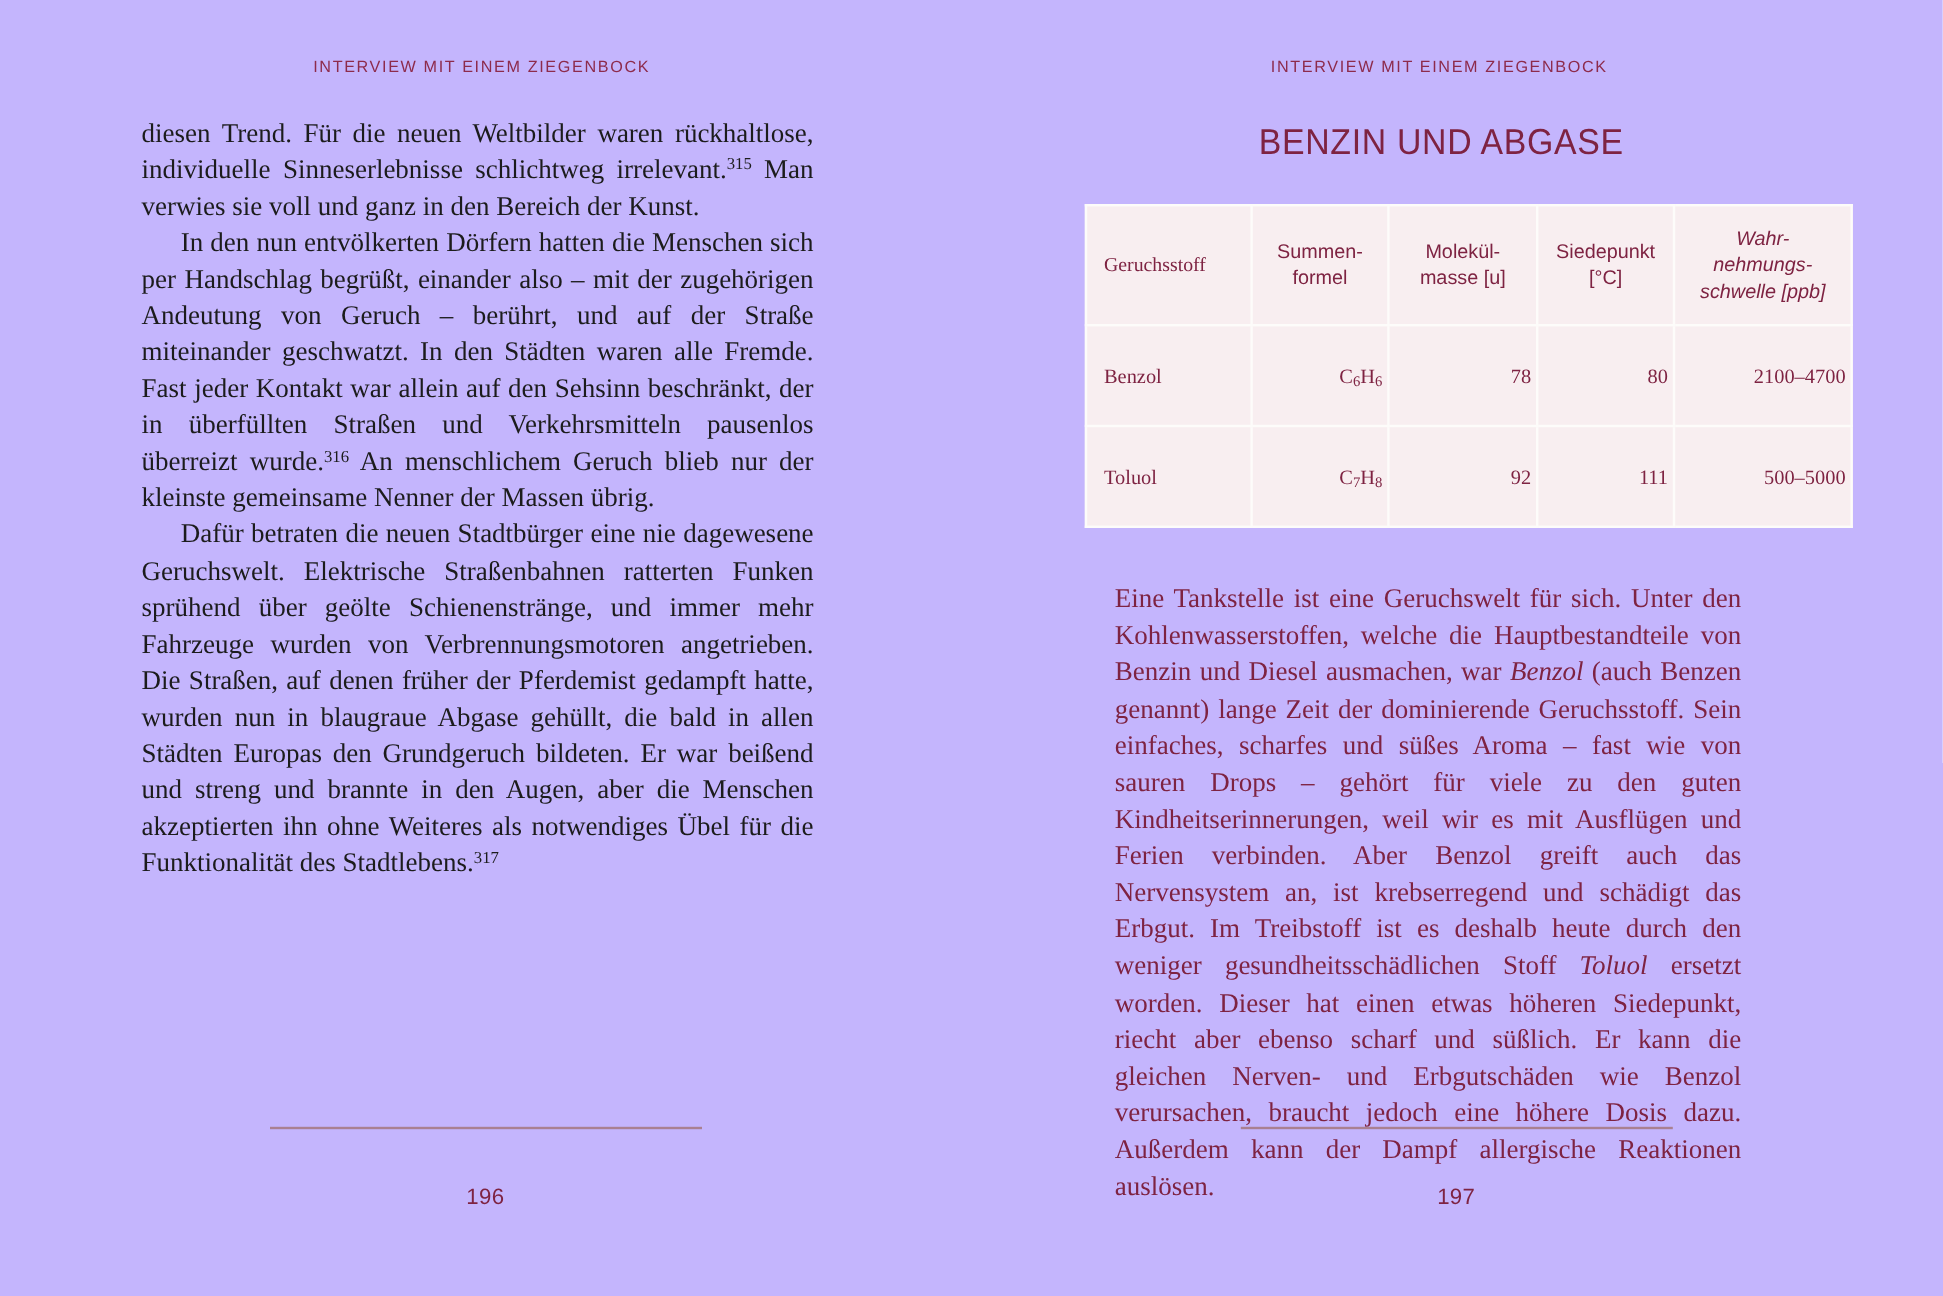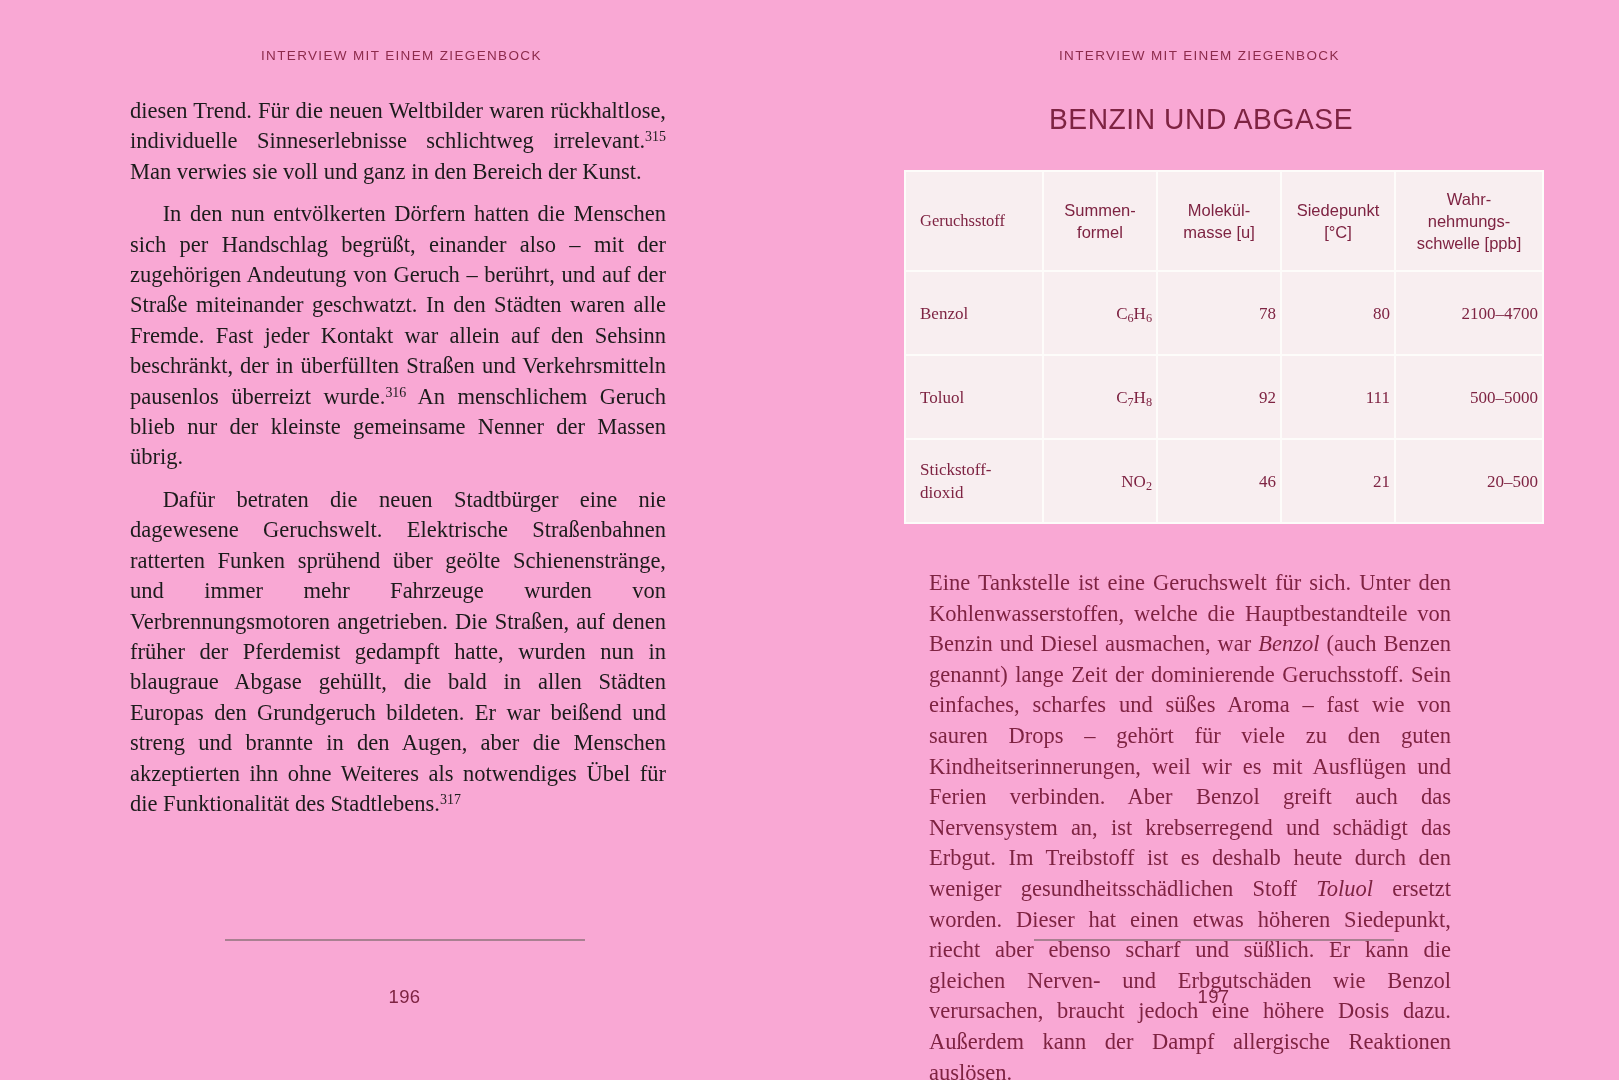--- a/index.html
+++ b/index.html
@@ -11,21 +11,21 @@
     width: 1619px;
     height: 1080px;
     overflow: hidden;
     font-family: "Liberation Serif", serif;
   }
 
   .spread {
     position: relative;
     width: 1619px;
     height: 1080px;
-    background: #f9a8d4;
+    background: #c4b5fd;
     display: flex;
   }
 
   .page {
     position: relative;
     width: 809px;
     height: 1080px;
     box-sizing: border-box;
   }
   .page-left  { padding: 0 130px 0 118px; }
@@ -43,21 +43,21 @@
   }
   .rh-left  { margin-left: 143px; }
   .rh-right { margin-left: 155px; }
 
   
   .body-col {
     margin-top: 33px;
     width: 560px;
   }
   p.bodytext {
-    margin: 12px;
+    margin: 0;
     font-family: "Liberation Serif", serif;
     font-size: 22.5px;
     line-height: 30.4px;
     color: #1c1c1c;
     text-align: justify;
     text-justify: inter-word;
     hyphens: manual;
   }
   p.bodytext.indented { text-indent: 1.45em; }
 
@@ -123,21 +123,21 @@
   .data-table td.col-name {
     text-align: left;
     padding-left: 14px;
     font-family: Liberation Serif, serif;
   }
   .data-table th.col-name { padding-left: 14px; }
   .col-w1 { width: 118px; }
   .col-w2 { width: 104px; }
   .col-w3 { width: 114px; }
   .col-w4 { width: 104px; }
-  .col-w5 { width: 138px; }
+  .col-w5 { width: 138px; font-style: italic; }
 
   .data-table td sub {
     font-size: 0.72em;
     vertical-align: -0.22em;
     line-height: 0;
   }
 
   
   .box-body {
     margin-top: 44px;
@@ -250,30 +250,20 @@
         </tr>
         <tr>
           <td class="col-name">
             <div>Toluol</div>
           </td>
           <td><span>C</span><sub>7</sub><span>H</span><sub>8</sub></td>
           <td>92</td>
           <td>111</td>
           <td>500–5000</td>
         </tr>
-        <tr>
-          <td class="col-name">
-            <div>Stickstoff-</div>
-            <div>dioxid</div>
-          </td>
-          <td><span>NO</span><sub>2</sub></td>
-          <td>46</td>
-          <td>21</td>
-          <td>20–500</td>
-        </tr>
       </tbody>
     </table>
 
     <div class="box-body">
       <p class="boxtext"><span>Eine Tankstelle ist eine Geruchswelt für sich. Unter den Kohlenwasserstoffen, welche die Hauptbestandteile von Benzin und Diesel ausmachen, war </span><span class="it">Benzol</span><span> (auch Benzen genannt) lange Zeit der dominierende Geruchsstoff. Sein einfaches, scharfes und süßes Aroma – fast wie von sauren Drops – gehört für viele zu den guten Kindheitserinnerungen, weil wir es mit Ausflügen und Ferien verbinden. Aber Benzol greift auch das Nervensystem an, ist krebserregend und schädigt das Erbgut. Im Treibstoff ist es deshalb heute durch den weniger gesundheitsschädlichen Stoff </span><span class="it">Toluol</span><span> ersetzt worden. Dieser hat einen etwas höheren Siedepunkt, riecht aber ebenso scharf und süßlich. Er kann die gleichen Nerven- und Erbgutschäden wie Benzol verursachen, braucht jedoch eine höhere Dosis dazu. Außerdem kann der Dampf allergische Reaktionen auslösen.</span></p>
     </div>
 
     <div class="page-footer">
       <div class="footer-rule"></div>
       <div class="folio">197</div>

